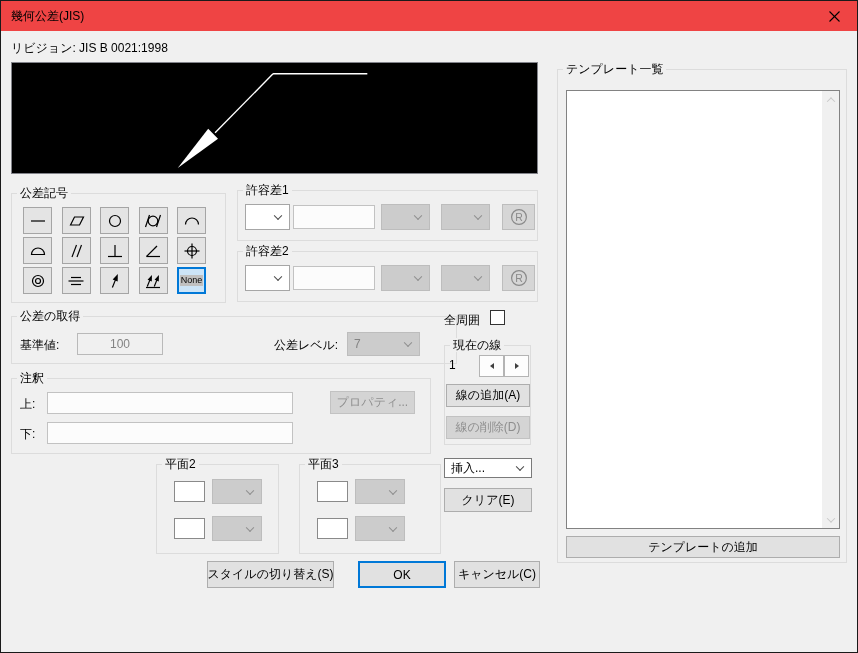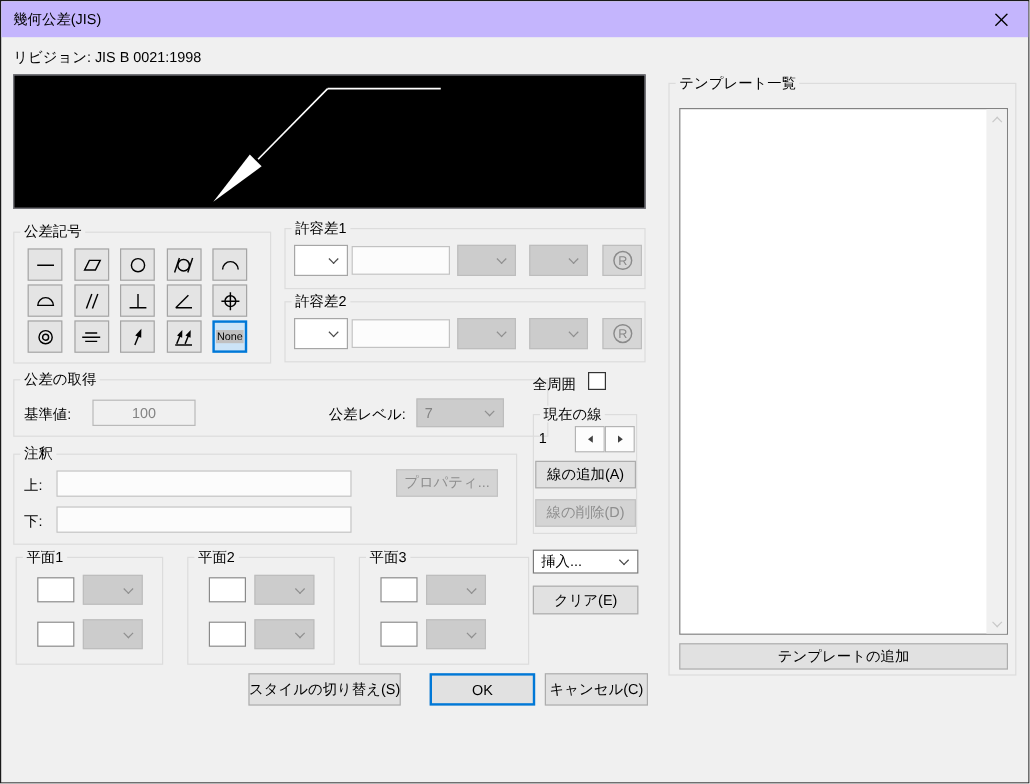--- a/index.html
+++ b/index.html
@@ -3,21 +3,21 @@
 <meta charset="utf-8">
 <style>
   html,body{margin:0;padding:0;background:#ffffff;}
   *{box-sizing:border-box;}
   .dialog{
     position:relative;width:858px;height:653px;
     background:#f0f0f0;border:1px solid #1a1a1a;
     font-family:"Liberation Sans",sans-serif;font-size:12px;color:#000;
     overflow:hidden;
   }
-  .titlebar{position:absolute;left:0;top:0;width:100%;height:30px;background:#c4b5fd;}
+  .titlebar{position:absolute;left:0;top:0;width:100%;height:30px;background:#ef4444;}
   .titlebar .title{position:absolute;left:10px;top:0;line-height:30px;font-size:12px;white-space:nowrap;}
   .close-btn{position:absolute;right:0;top:0;width:45px;height:30px;display:flex;align-items:center;justify-content:center;cursor:default;}
   .revision{position:absolute;left:10px;top:39px;font-size:12px;}
   .preview{position:absolute;left:10px;top:61px;width:527px;height:112px;background:#000;border:1px solid #82838a;}
   .preview svg{display:block;width:100%;height:100%;}
 
   .group{position:absolute;border:1px solid #dcdcdc;}
   .group-label{position:absolute;top:-8px;left:5px;background:#f0f0f0;padding:0 3px;font-size:12px;line-height:14px;white-space:nowrap;}
 
   .sym-btn{position:absolute;width:29px;height:27px;background:#e4e4e4;border:1px solid #a5a5a5;
@@ -243,31 +243,20 @@
     <span class="group-label">注釈</span>
     <span class="flabel" style="left:8px;top:17px;">上:</span>
     <input class="tfield" style="left: 35px; top: 13px; width: 246px; height: 22px;" value="">
     <div class="btn disabled" style="left:318px;top:12px;width:85px;height:23px;">
       <span>プロパティ...</span>
     </div>
     <span class="flabel" style="left:8px;top:47px;">下:</span>
     <input class="tfield" style="left: 35px; top: 43px; width: 246px; height: 22px;" value="">
   </div>
 
-  <div class="group" style="left:12px;top:463px;width:123px;height:90px;">
-    <span class="group-label">平面1</span>
-    <input class="tfield white" style="left: 17px; top: 16px; width: 31px; height: 21px;" value="">
-    <div class="combo disabled" style="left:55px;top:14px;width:50px;height:25px;">
-      <span class="caret"></span>
-    </div>
-    <input class="tfield white" style="left: 17px; top: 53px; width: 31px; height: 21px;" value="">
-    <div class="combo disabled" style="left:55px;top:51px;width:50px;height:25px;">
-      <span class="caret"></span>
-    </div>
-  </div>
 
   <div class="group" style="left:155px;top:463px;width:123px;height:90px;">
     <span class="group-label">平面2</span>
     <input class="tfield white" style="left: 17px; top: 16px; width: 31px; height: 21px;" value="">
     <div class="combo disabled" style="left:55px;top:14px;width:50px;height:25px;">
       <span class="caret"></span>
     </div>
     <input class="tfield white" style="left: 17px; top: 53px; width: 31px; height: 21px;" value="">
     <div class="combo disabled" style="left:55px;top:51px;width:50px;height:25px;">
       <span class="caret"></span>

